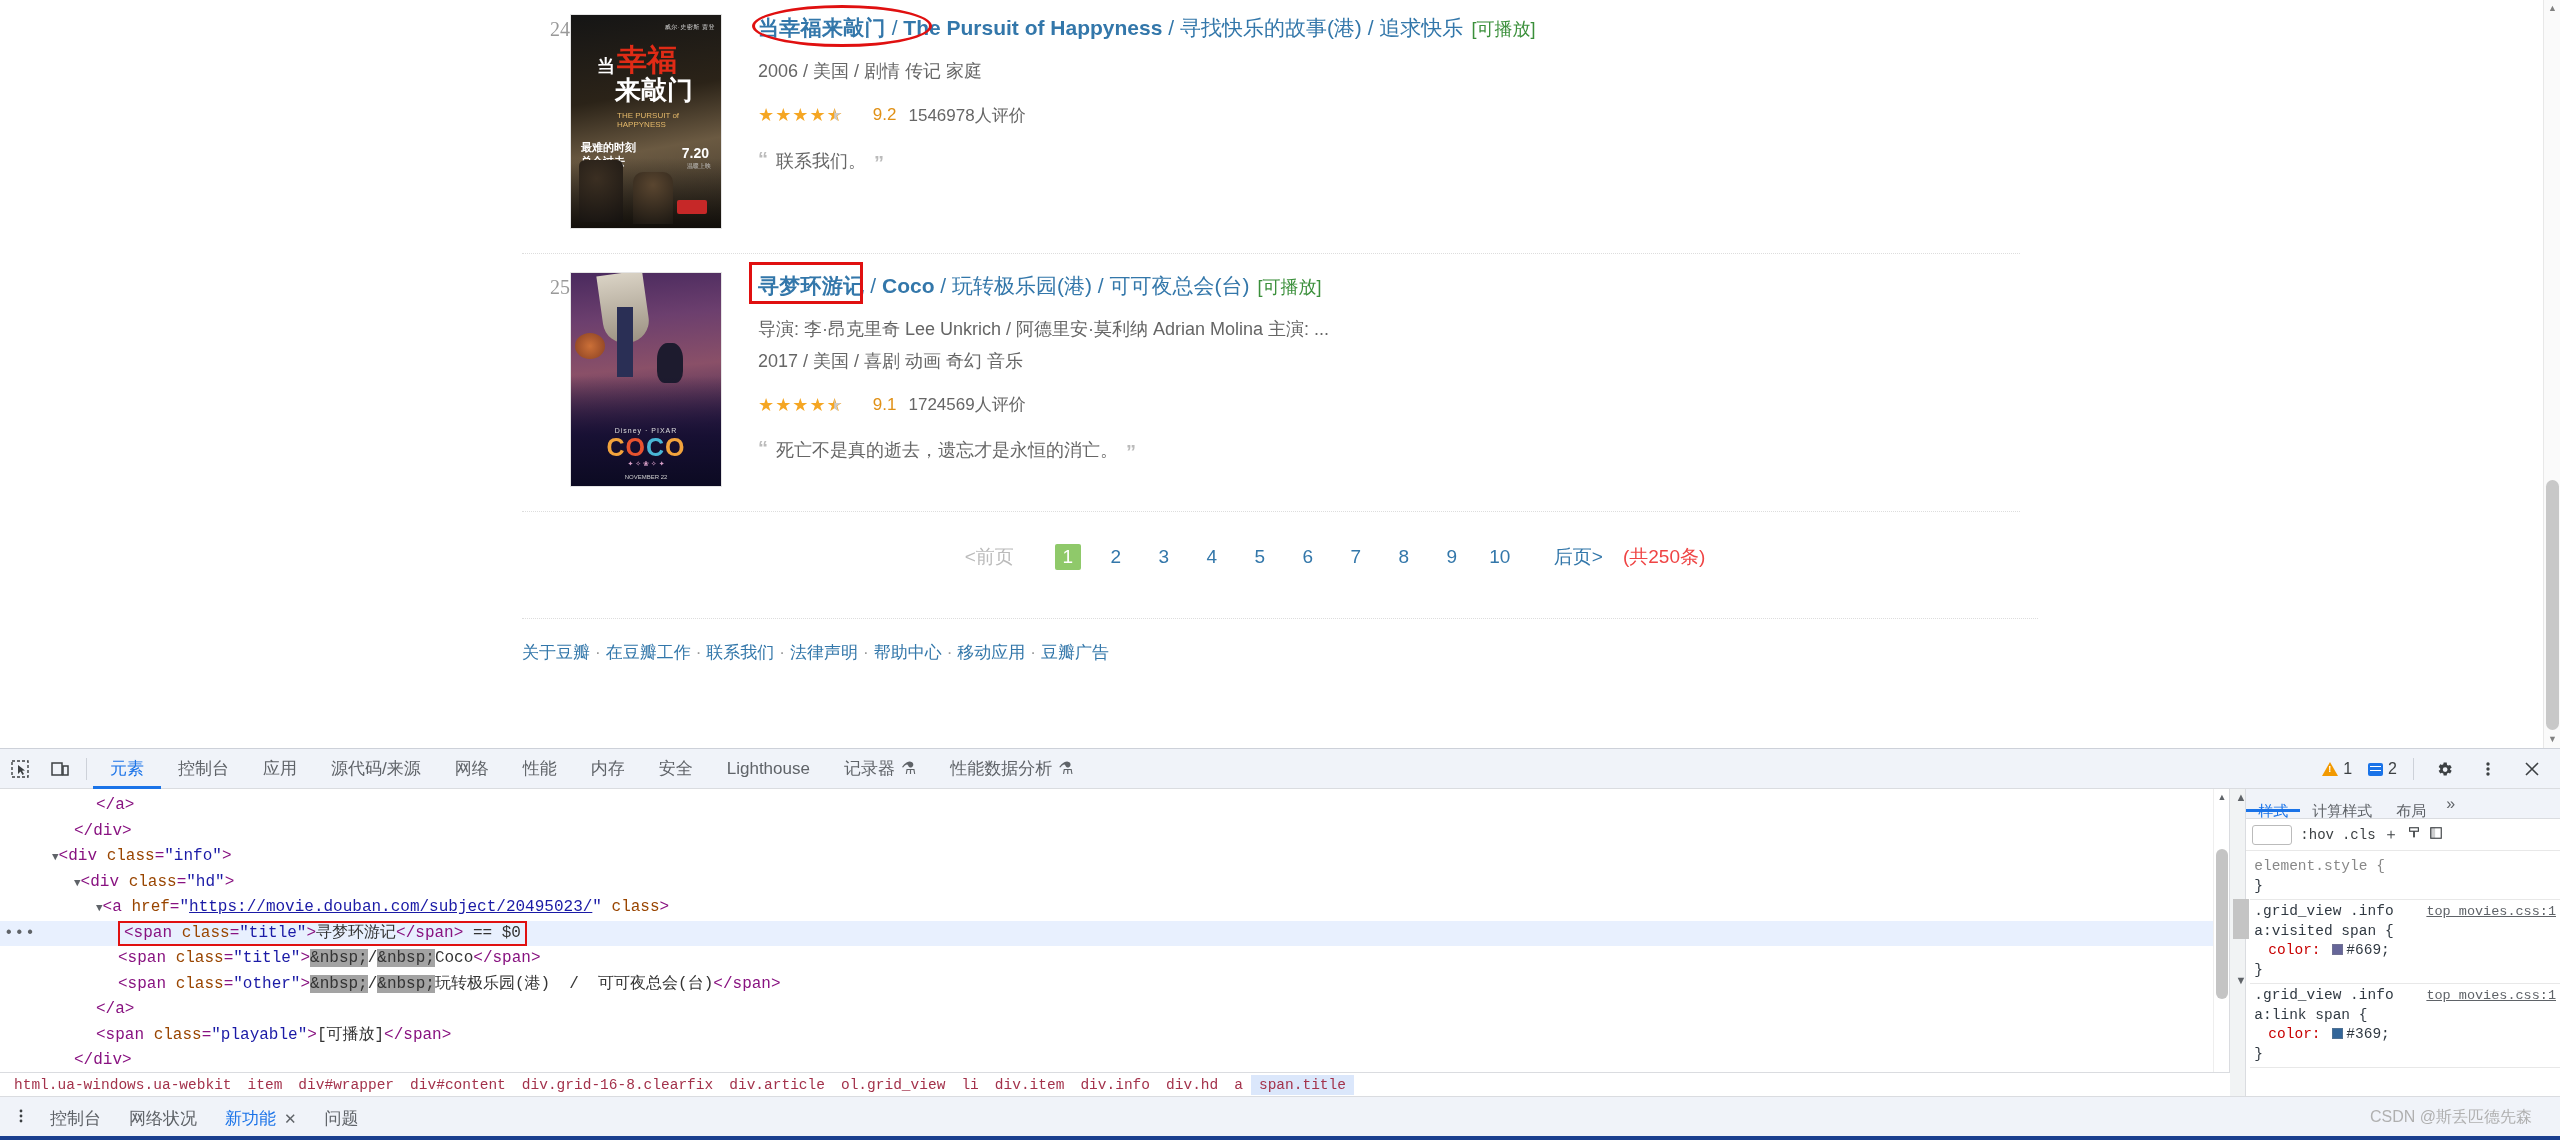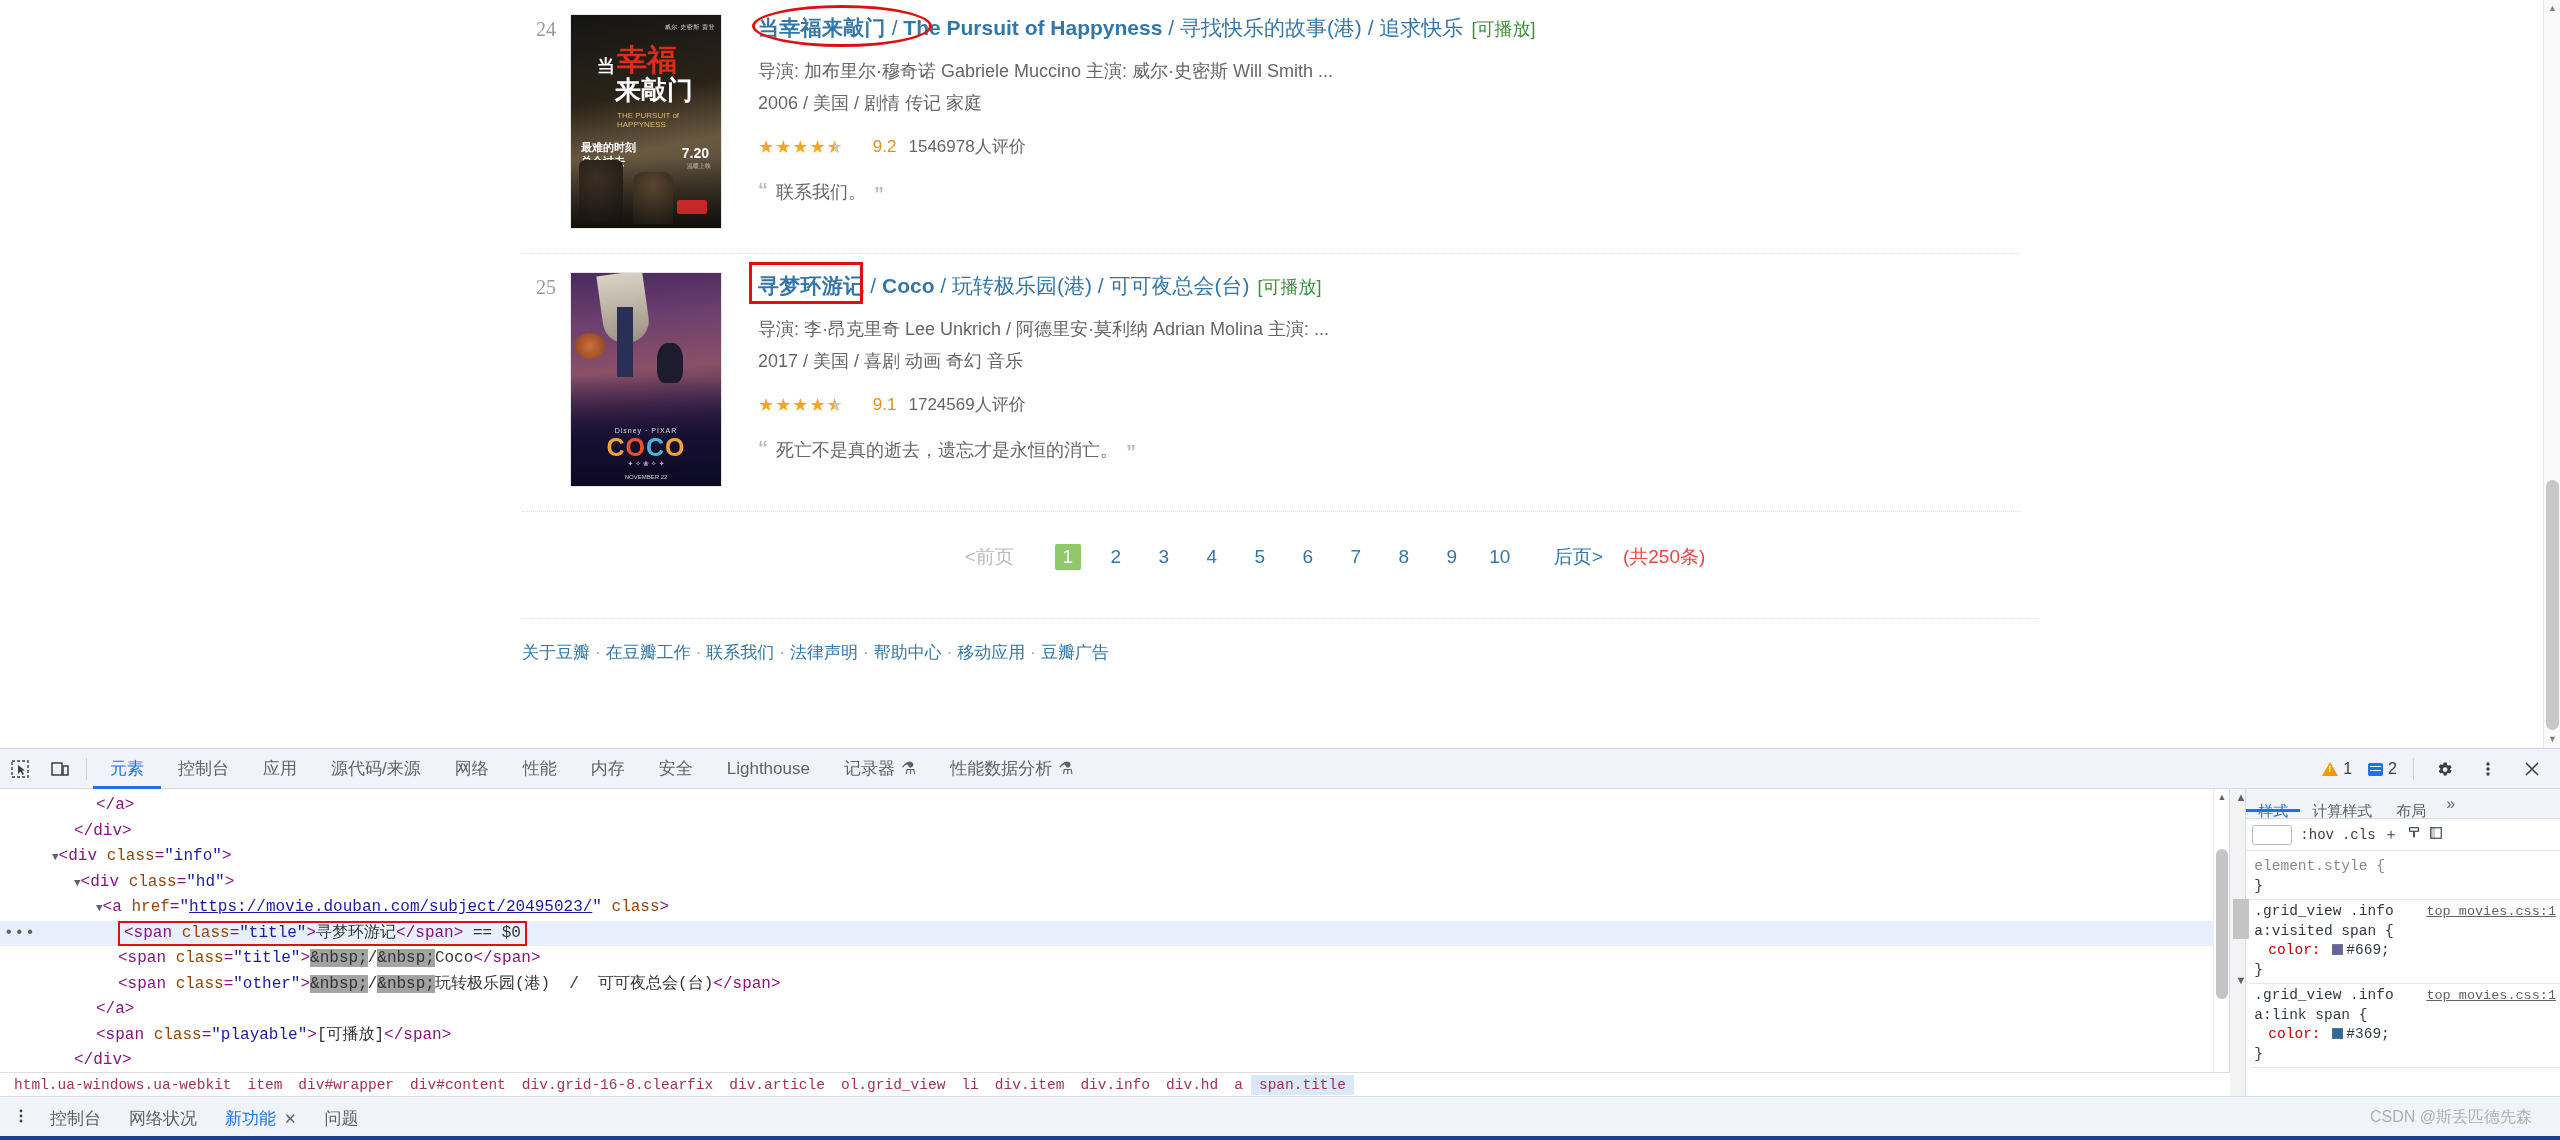--- a/index.html
+++ b/index.html
@@ -22,21 +22,21 @@
   .movie-item {
     display: flex;
     padding: 18px 0 24px 0;
     border-bottom: 1px dotted #ddd;
     margin-left: 42px;
     margin-right: 60px;
   }
   .rank {
     width: 48px;
     flex: 0 0 48px;
-    text-align: center;
+    text-align: right;
     color: #999;
     font-size: 20px;
     font-family: "Liberation Serif", serif;
     padding-top: 4px;
   }
   .pic {
     flex: 0 0 152px;
     width: 152px;
     margin-right: 36px;
   }
@@ -298,21 +298,20 @@
             <div style="position:absolute;left:62px;bottom:4px;width:40px;height:52px;background:radial-gradient(circle at 50% 25%,#5a4630,#1b1712);border-radius:10px 10px 0 0;"></div>
             <div style="position:absolute;right:14px;bottom:14px;width:30px;height:14px;background:#c62828;border-radius:2px;"></div>
           </div>
         </div>
         <div class="info">
           <div class="hd">
             <span class="title-main">当幸福来敲门</span><span class="title-other"> / </span><span class="title-alt">The Pursuit of Happyness</span><span class="title-other"> / 寻找快乐的故事(港) / 追求快乐</span><span class="playable">[可播放]</span>
             <div class="ann-ellipse" style="left:-6px;top:-9px;width:180px;height:42px;"></div>
           </div>
           <div class="bd">
-            <div class="meta">导演: 加布里尔·穆奇诺 Gabriele Muccino   主演: 威尔·史密斯 Will Smith ...</div>
             <div class="meta">2006 / 美国 / 剧情 传记 家庭</div>
             <div class="star-line">
               <span class="stars">★★★★<span style="color:#f5a623;">★</span><span style="position:relative;left:-18px;color:#ccc;clip-path:inset(0 0 0 50%);">★</span></span>
               <span class="rating-num">9.2</span>
               <span class="rating-count">1546978人评价</span>
             </div>
             <div class="quote">
               <span class="qmark">“</span>
               <span>联系我们。</span>
               <span class="qmark close">”</span>

